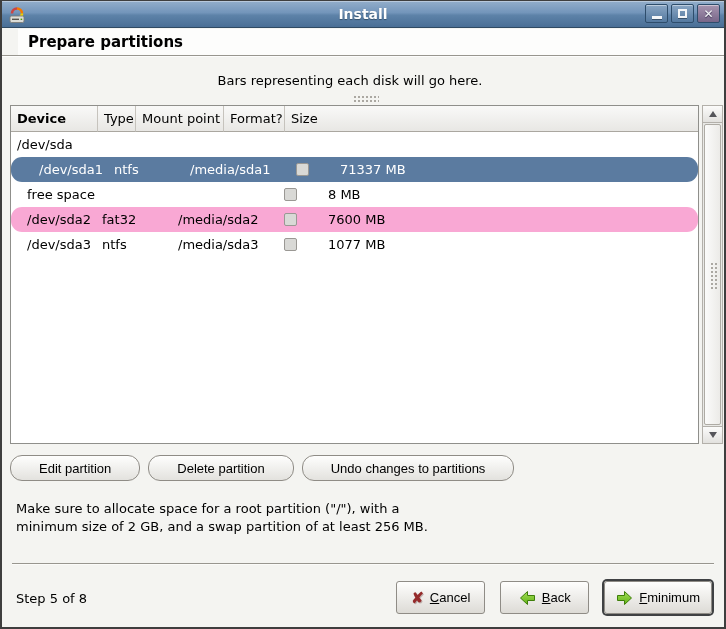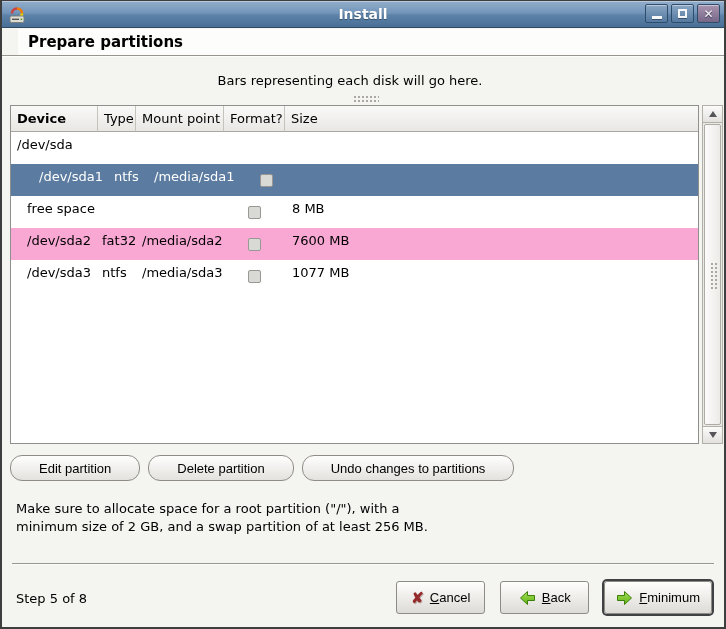--- a/index.html
+++ b/index.html
@@ -59,26 +59,26 @@
   }
   .thead { display: flex; height: 26px; }
   .th {
     height: 26px; line-height: 25px; padding-left: 6px;
     background: linear-gradient(to bottom, #f9f9f8, #e8e7e4);
     border-right: 1px solid #c6c3bd; border-bottom: 1px solid #aaa7a0;
     overflow: hidden; white-space: nowrap;
   }
   .col-device { width: 87px; font-weight: bold; } .col-type { width: 38px; } .col-mount { width: 88px; }
   .col-format { width: 61px; } .col-size { flex: 1; border-right: none; }
-  .trow { display: flex; height: 32px; line-height: 25px; white-space: nowrap; }
+  .trow { display: flex; height: 25px; line-height: 25px; white-space: nowrap; border-radius: 11px; }
   .trow .cell { overflow: hidden; }
   .cell.device { width: 87px; padding-left: 16px; }
   .trow.parent .cell.device { padding-left: 6px; }
   .cell.type { width: 38px; padding-left: 4px; }
-  .cell.mount { width: 88px; padding-left: 6px; }
+  .cell.mount { width: 88px; padding-left: 6px; margin-left: 36px; }
   .cell.format { width: 61px; display: flex; align-items: center; justify-content: center; }
   .cell.size { flex: 1; padding-left: 7px; }
   .trow.stripe { background: #f9a8d4; }
   .trow.selected { background: #5b7ba0; color: #fff; padding-left: 12px; }
   .checkbox {
     width: 13px; height: 13px; background: #d9d9d6; border: 1px solid #9a9894; border-radius: 2px;
   }
 
   
   .scrollbar {
@@ -183,20 +183,21 @@
       <div class="cell size"></div>
     </div>
 
     <div class="trow selected">
       <div class="cell device">/dev/sda1</div>
       <div class="cell type">ntfs</div>
       <div class="cell mount">/media/sda1</div>
       <div class="cell format">
           <span class="checkbox"></span>
         </div>
+      <div class="cell size">71337 MB</div>
     </div>
 
     <div class="trow">
       <div class="cell device">free space</div>
       <div class="cell type"></div>
       <div class="cell mount"></div>
       <div class="cell format">
           <span class="checkbox"></span>
         </div>
       <div class="cell size">8 MB</div>

